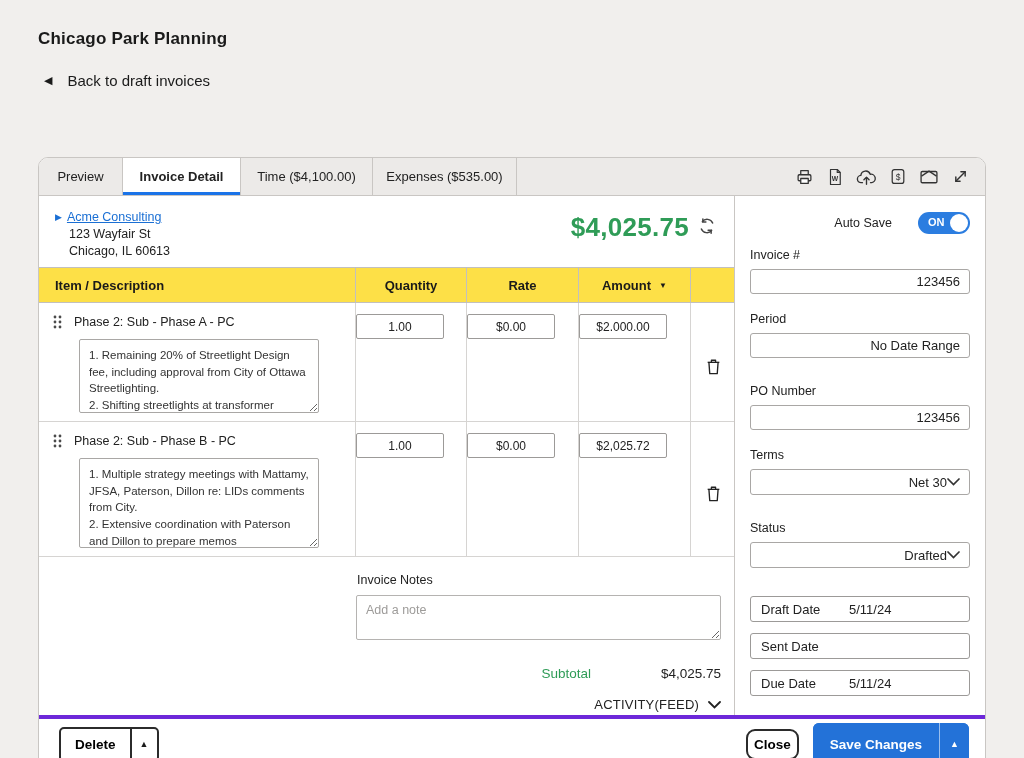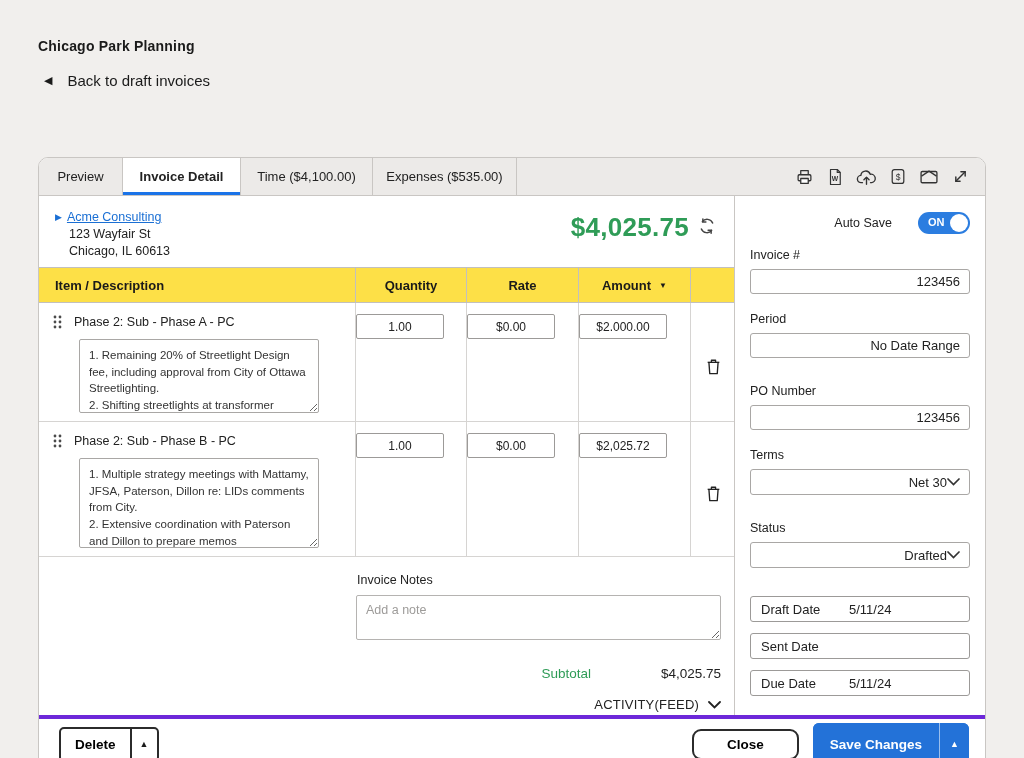--- a/index.html
+++ b/index.html
@@ -4,21 +4,21 @@
 <style>
   * { box-sizing: border-box; margin: 0; padding: 0; }
   html,body { width:1024px; height:758px; }
   body {
     background:#f1efed;
     font-family:"Liberation Sans", sans-serif;
     color:#1a1a1a;
     position:relative;
     overflow:hidden;
   }
-  .page-title { position:absolute; left:38px; top:38px; font-size:14px; font-weight:bold; letter-spacing:.2px; }
+  .page-title { position:absolute; left:38px; top:29px; font-size:17px; font-weight:bold; letter-spacing:.2px; }
   .back-link { position:absolute; left:44px; top:72px; font-size:15px; display:flex; align-items:center; gap:15px; cursor:pointer; }
   .back-tri { font-size:11px; line-height:1; }
 
   .card {
     position:absolute; left:38px; top:113px; width:948px; height:613px;
     background:#fff; border:1px solid #c9c6c3; border-radius:10px;
     display:flex; flex-direction:column; overflow:hidden;margin-top:44px;
   }
 
   
@@ -99,21 +99,21 @@
   .date-box .dlabel { padding-left:10px; font-size:13px; }
   .date-box .dvalue { position:absolute; left:98px; font-size:13px; }
 
   
   .footer { height:54px; flex:0 0 auto; border-top:4px solid #6d28d9; display:flex; align-items:center;
             padding:0 16px 0 20px;gap:19px; }
   .split-btn { display:flex; align-items:stretch; height:35px; border:2px solid #2b2b2b; border-radius:5px; background:#fff; overflow:hidden; }
   .split-main { display:flex; align-items:center; padding:0 14px; font-size:13.5px; font-weight:bold; background:none; border:none; cursor:pointer; font-family:"Liberation Sans",sans-serif; }
   .split-caret { display:flex; align-items:center; justify-content:center; width:27px; border-left:2px solid #2b2b2b; font-size:9px; background:none; cursor:pointer; }
   .footer-right { margin-left:auto; display:flex; align-items:center; gap:14px; }
-  .close-btn { height:31px; border:2px solid #2b2b2b; border-radius:9px; background:#fff; padding:0 33px;
+  .close-btn { height:31px; border:2px solid #2b2b2b; border-radius:9px; background:#fff; padding:0 6px;
                font-size:13.5px; font-weight:bold; cursor:pointer; font-family:"Liberation Sans",sans-serif; }
   .save-split { display:flex; align-items:stretch; height:42px; border-radius:6px; overflow:hidden; background:#2372d8; }
   .save-main { background:#2372d8; color:#fff; border:none; font-size:13.5px; font-weight:bold; padding:0 17px; cursor:pointer; font-family:"Liberation Sans",sans-serif; }
   .save-caret { width:30px; display:flex; align-items:center; justify-content:center; color:#fff; font-size:9px;
                 border-left:1px solid rgba(255,255,255,.55); background:#2372d8; cursor:pointer; }
 </style>
 </head>
 <body>
 
 <div class="page-title">Chicago Park Planning</div>

